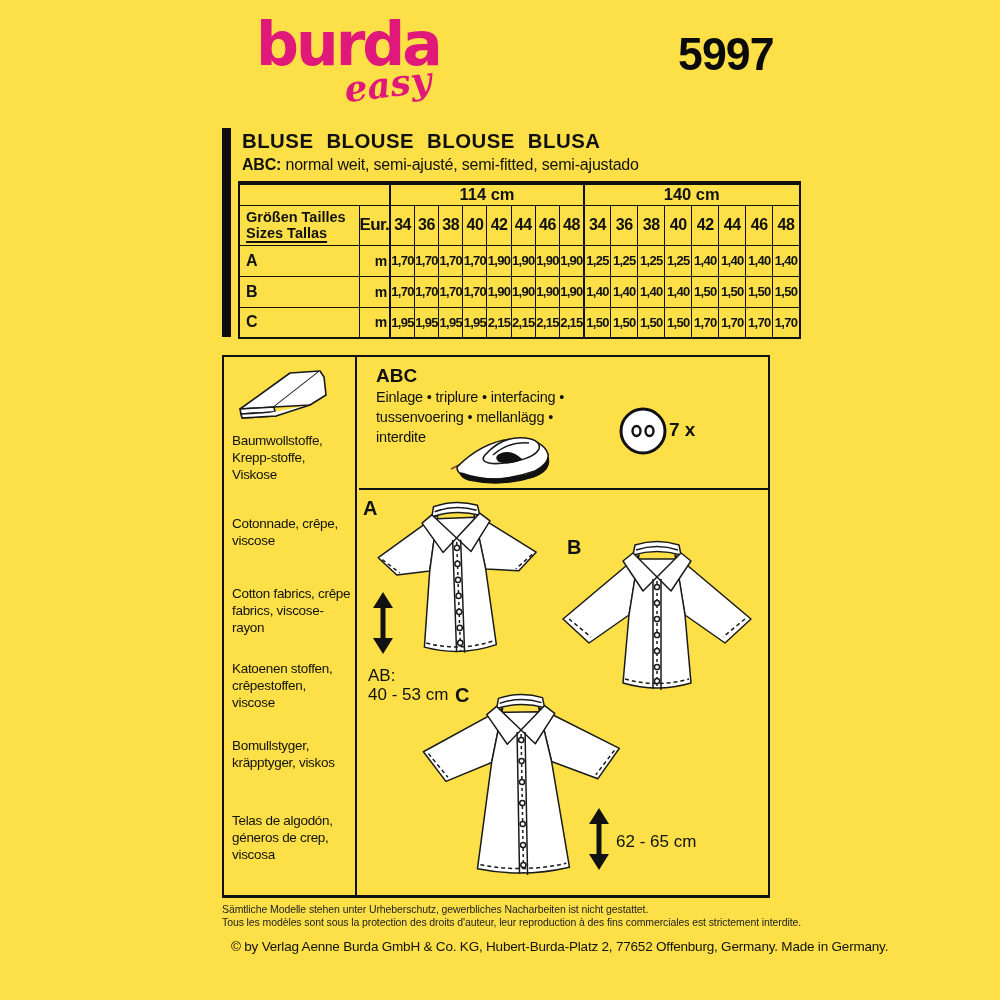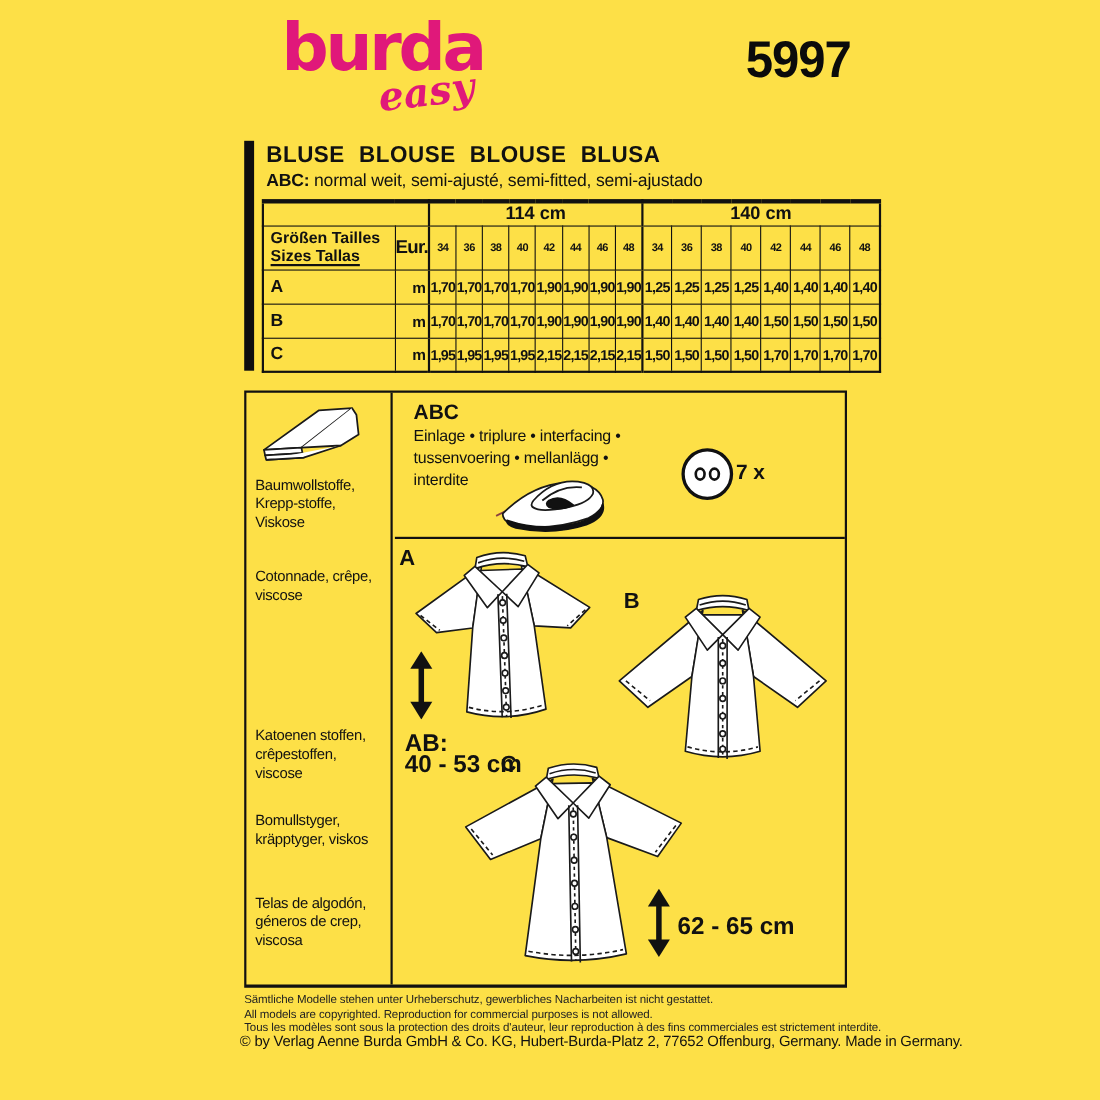--- a/index.html
+++ b/index.html
@@ -35,44 +35,44 @@
   .size-table-wrap { position:absolute; left:238px; top:181px; }
   table.size-table { border-collapse:collapse; table-layout:fixed;border-radius:13px; }
   table.size-table { border:2.5px solid #111; border-top:4px solid #111; }
   table.size-table td { border:1.5px solid #111; vertical-align:middle; }
   td.gs { border-left:2.5px solid #111 !important; }
   td.corner { width:120px; padding-left:6px; font-weight:bold; font-size:14.5px; line-height:16px; }
   td.corner .ul { text-decoration:underline; text-underline-offset:3px; text-decoration-thickness:1.5px; }
   td.eur { width:25px; font-weight:bold; font-size:17px; text-align:center; letter-spacing:-0.6px; }
   td.grouphdr { height:22px; text-align:center; font-weight:bold; font-size:16.5px; }
   tr.sizes-row td { height:40px; }
-  td.sz { width:24.2px; text-align:center; font-weight:bold; font-size:10px; letter-spacing:-0.5px; }
+  td.sz { width:24.2px; text-align:center; font-weight:bold; font-size:16px; letter-spacing:-0.5px; }
   tr.val-row td { height:31px; }
   td.viewlbl { padding-left:6px; font-weight:bold; font-size:16px; }
   td.unit { font-weight:bold; font-size:14px; text-align:right; padding-right:2px; }
   td.val { text-align:center; font-weight:bold; font-size:13px; letter-spacing:-0.7px; }
   tr.g2 td.sz, td.val.w2 { width:27px; }
   
   .main-box {
     position:absolute; left:222px; top:355px; width:548px; height:543px;
     border:2.5px solid #111; border-bottom:3.5px solid #111;
   }
   .fabric-col { position:absolute; left:0; top:0; width:133px; height:100%; border-right:2px solid #111; }
   .fabric-item { position:absolute; left:8px; width:120px; font-size:13.5px; line-height:17px; letter-spacing:-0.3px; }
   .notions { position:absolute; left:135px; top:0; right:0; height:133px; border-bottom:2px solid #111; }
   .notions-views { position:absolute; left:17px; top:8px; font-weight:bold; font-size:19px; }
   .notions-lines { position:absolute; left:17px; top:30px; font-size:14.5px; line-height:20px; letter-spacing:-0.2px; }
   .btn-count { position:absolute; left:310px; top:62px; font-weight:bold; font-size:19px; }
   
   .view-label { position:absolute; font-weight:bold; font-size:20px; }
-  .len-label { position:absolute; font-weight:bold; font-size:22px; line-height:19px; }
+  .len-label { position:absolute; font-weight:normal; font-size:17px; line-height:19px; }
   svg { display:block; }
   
   .footer-legal { position:absolute; left:222px; top:903px; font-size:10.5px; line-height:12.6px; color:#222; letter-spacing:-0.1px; }
-  .footer-copy { position:absolute; left:218px; top:939px; font-size:13.5px; letter-spacing:-0.2px; color:#111; }
+  .footer-copy { position:absolute; left:231px; top:939px; font-size:13.5px; letter-spacing:-0.2px; color:#111; }
 </style>
 </head>
 <body>
 
 <div id="page">
 
   <div class="logo-wrap">
     <div class="logo-main" style="color: rgb(224, 24, 122);">burda</div>
     <div class="logo-sub" style="color: rgb(224, 24, 122);">easy</div>
   </div>
@@ -187,20 +187,21 @@
         <g fill="#fff" stroke="#1a1a1a" stroke-width="1.6" stroke-linejoin="round">
           <path d="M6 44 L56 8 L86 6 L40 42 Z"></path>
           <path d="M86 6 L90 12 L92 30 L76 40 L40 42"></path>
           <path d="M6 44 L40 42 L41 47 L7 49 Z"></path>
           <path d="M7 49 L41 47 L42 51 L8 53 Z"></path>
           <path d="M8 53 L42 51 L76 40"></path>
         </g>
       </svg>
       <div class="fabric-item" style="top:75px">Baumwollstoffe, Krepp-stoffe, Viskose</div>
       <div class="fabric-item" style="top:158px">Cotonnade, crêpe, viscose</div>
+      <div class="fabric-item" style="top:228px">Cotton fabrics, crêpe fabrics, viscose-rayon</div>
       <div class="fabric-item" style="top:303px">Katoenen stoffen, crêpestoffen, viscose</div>
       <div class="fabric-item" style="top:380px">Bomullstyger, kräpptyger, viskos</div>
       <div class="fabric-item" style="top:455px">Telas de algodón, géneros de crep, viscosa</div>
     </div>
 
     <div class="notions">
       <div class="notions-views">ABC</div>
       <div class="notions-lines">
         <div>Einlage • triplure • interfacing •</div>
         <div>tussenvoering • mellanlägg •</div>
@@ -316,18 +317,17 @@
     <g fill="#111">
       <path d="M11 0 L21 16 L1 16 Z"></path>
       <path d="M11 62 L21 46 L1 46 Z"></path>
       <rect x="8.5" y="14" width="5" height="34"></rect>
     </g>
   </svg>
   <div class="len-label" style="left:616px;top:832px;">62 - 65 cm</div>
 
   <div class="footer-legal">
     <div>Sämtliche Modelle stehen unter Urheberschutz, gewerbliches Nacharbeiten ist nicht gestattet.</div>
-    <div>All models are copyrighted. Reproduction for commercial purposes is not allowed.</div>
     <div>Tous les modèles sont sous la protection des droits d'auteur, leur reproduction à des fins commerciales est strictement interdite.</div>
   </div>
   <div class="footer-copy">© by Verlag Aenne Burda GmbH &amp; Co. KG, Hubert-Burda-Platz 2, 77652 Offenburg, Germany. Made in Germany.</div>
 
 </div>
 
 </body></html>

